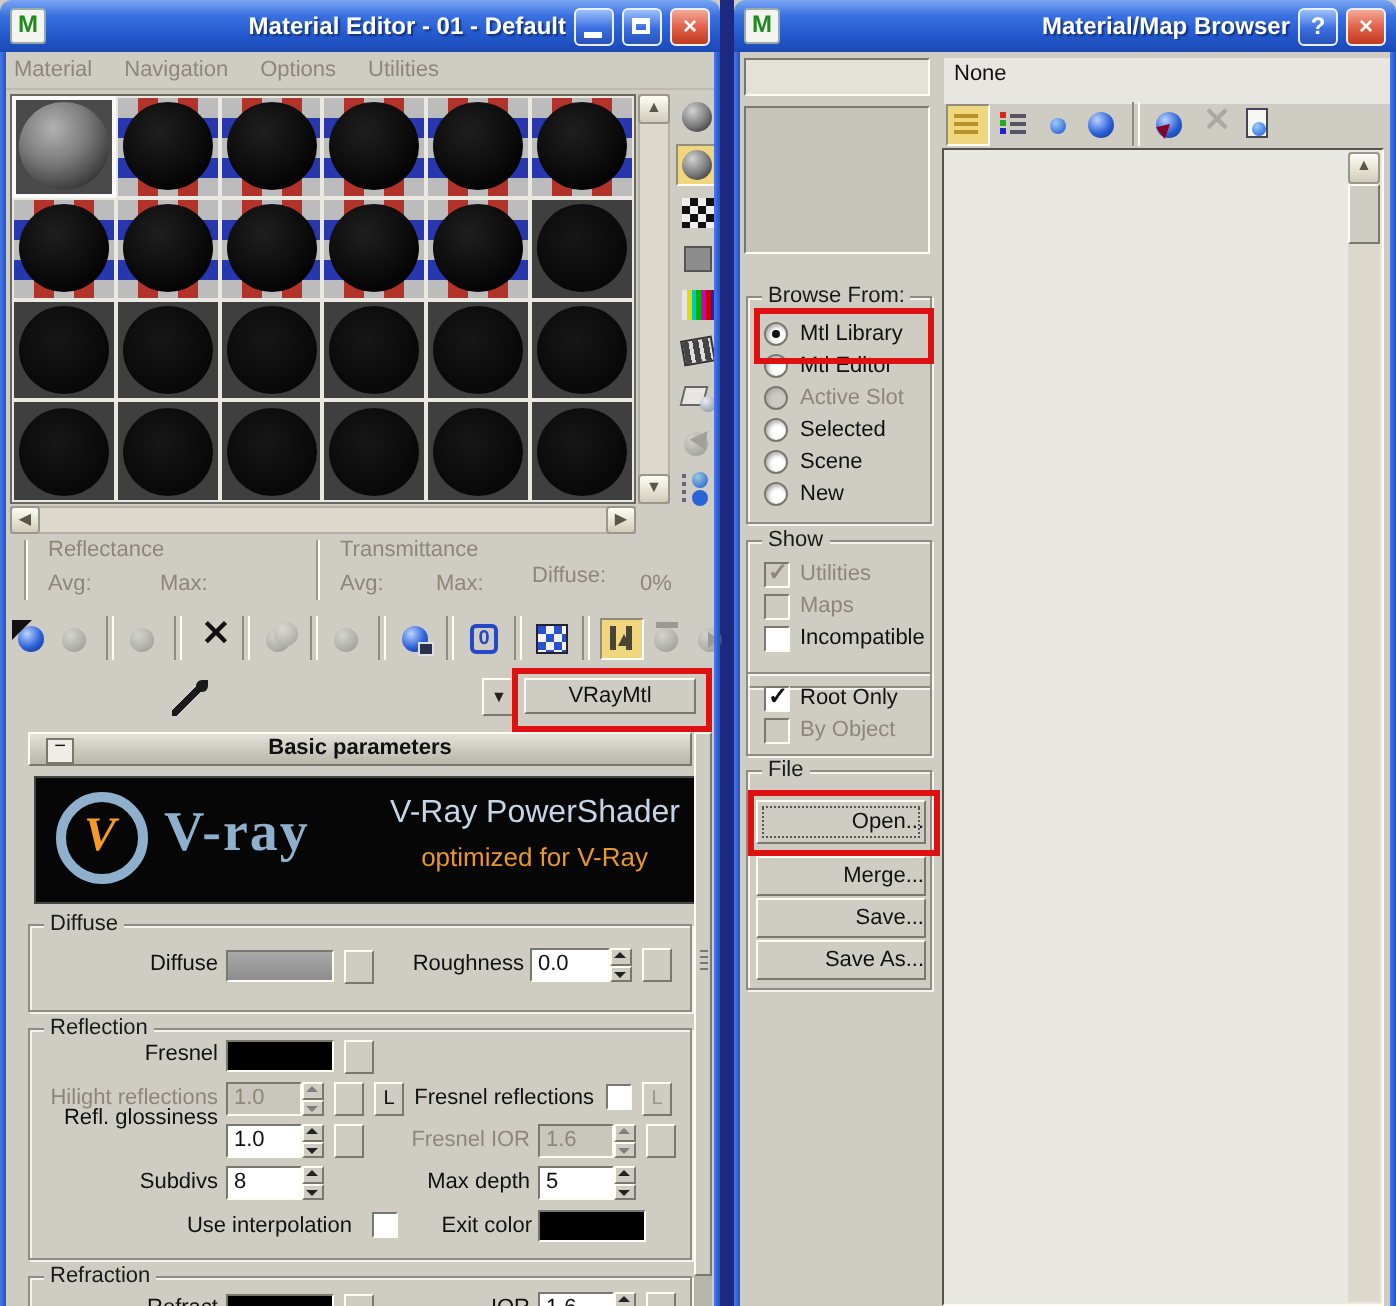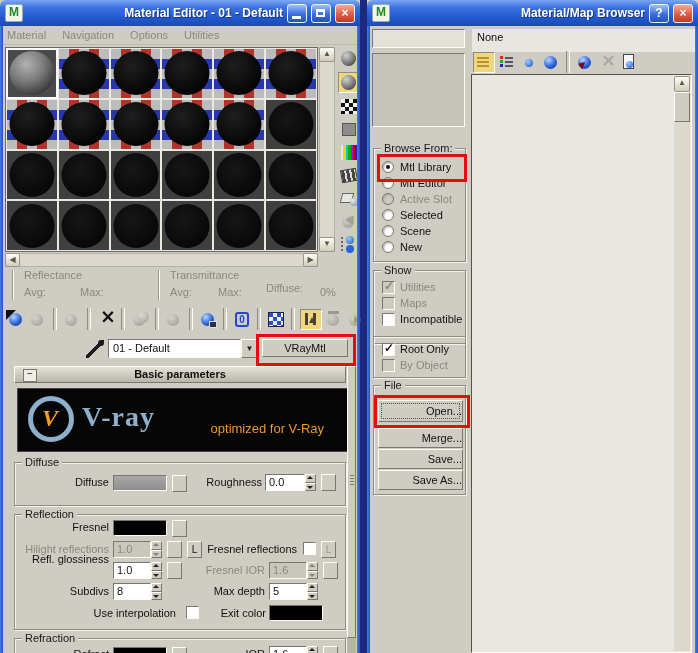--- a/index.html
+++ b/index.html
@@ -259,34 +259,34 @@
         <span class="tsep"></span>
         <span class="icon show-map-in-viewport-icon"></span>
         <span class="tsep"></span>
         <span class="icon show-end-result-icon pressed"></span>
         <span class="icon go-to-parent-icon disabled"></span>
         <span class="icon go-forward-sibling-icon disabled"></span>
       </div>
 
     <span class="eyedropper-icon" style="left:86px;top:340px;"></span>
     <div id="combo">
-      <div class="val sunken">01 - Default</div>
       <div class="arrow raised">▼</div>
     </div>
     <div id="vraymtl-btn" class="raised">VRayMtl</div>
     <div class="redbox" style="left:256px;top:334px;width:94px;height:26px;"></div>
 
     <div id="rollout-header">
       <span id="rollout-minus">−</span>
       <span>Basic parameters</span>
     </div>
 
     <div id="banner">
       <span id="vray-logo"></span>
       <span id="vray-wordmark">V-ray</span>
+      <span id="banner-title">V-Ray PowerShader</span>
       <span id="banner-sub">optimized for V-Ray</span>
     </div>
 
     <div class="group" style="left:14px;top:462px;width:332px;height:44px;">
       <span class="group-label">Diffuse</span>
       <span class="lbl r" style="left:10px;top:13px;width:84px;">Diffuse</span>
       <span class="swatch" style="left:98px;top:12px;width:54px;background:linear-gradient(180deg,#a9a9a9,#8d8d8d);"></span>
       <span class="mapbtn raised" style="left:157px;top:12px;"></span>
       <span class="lbl r" style="left:167px;top:13px;width:80px;">Roughness</span>
       <span class="fld" style="left:250px;top:11px;width:40px;">0.0</span>

